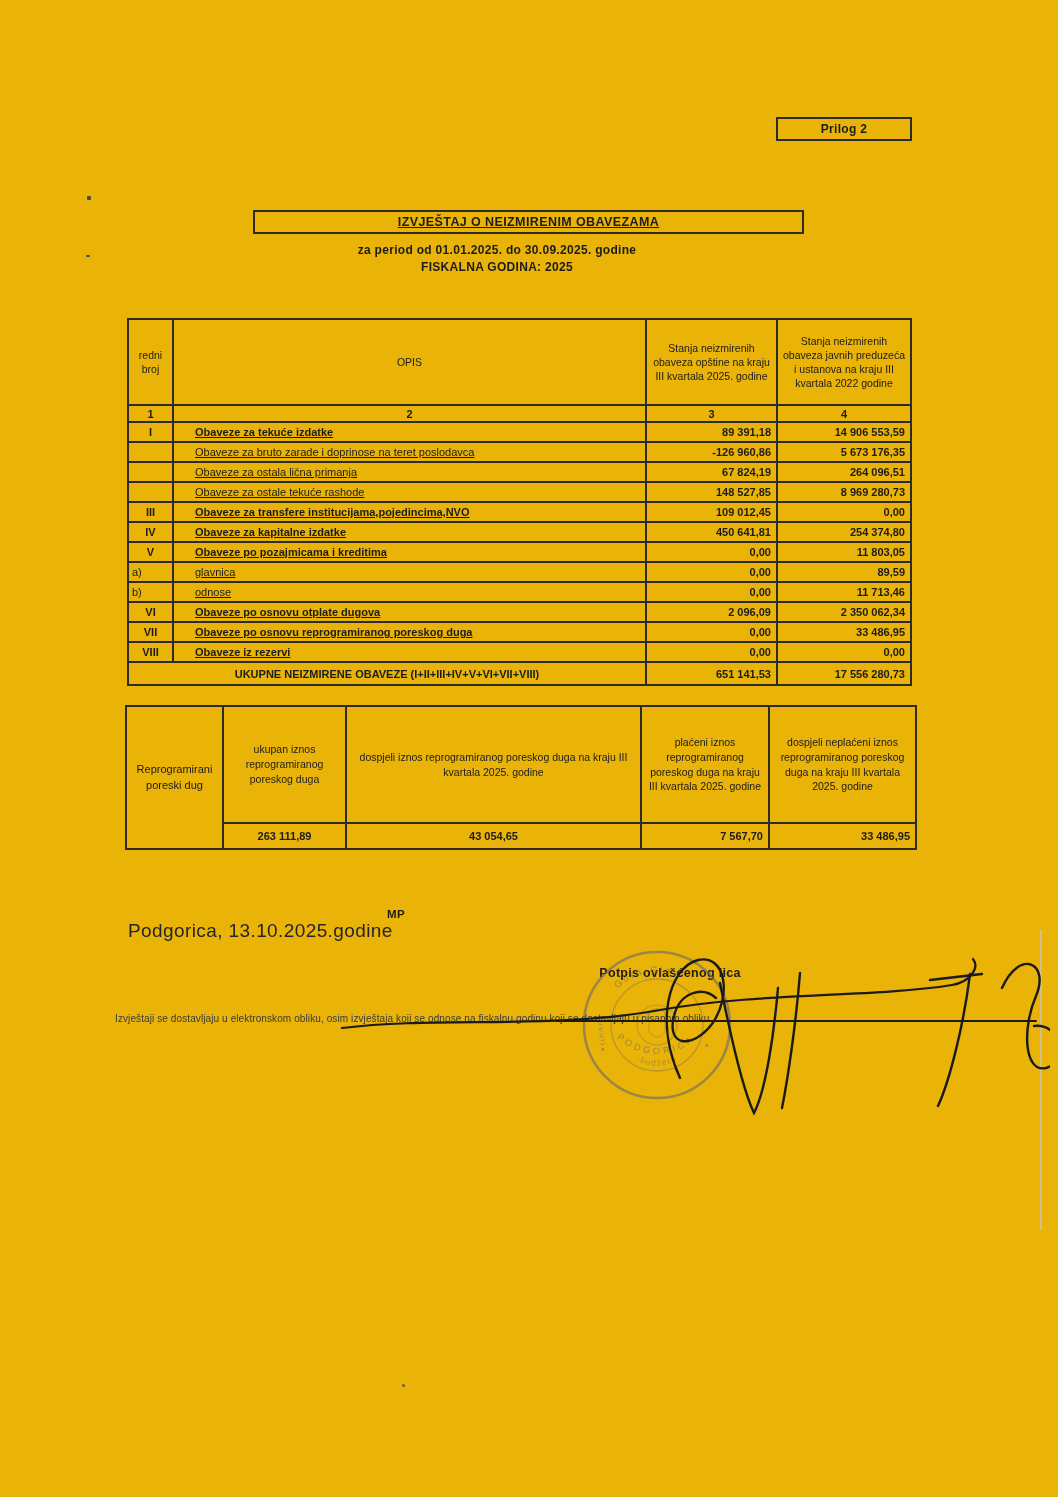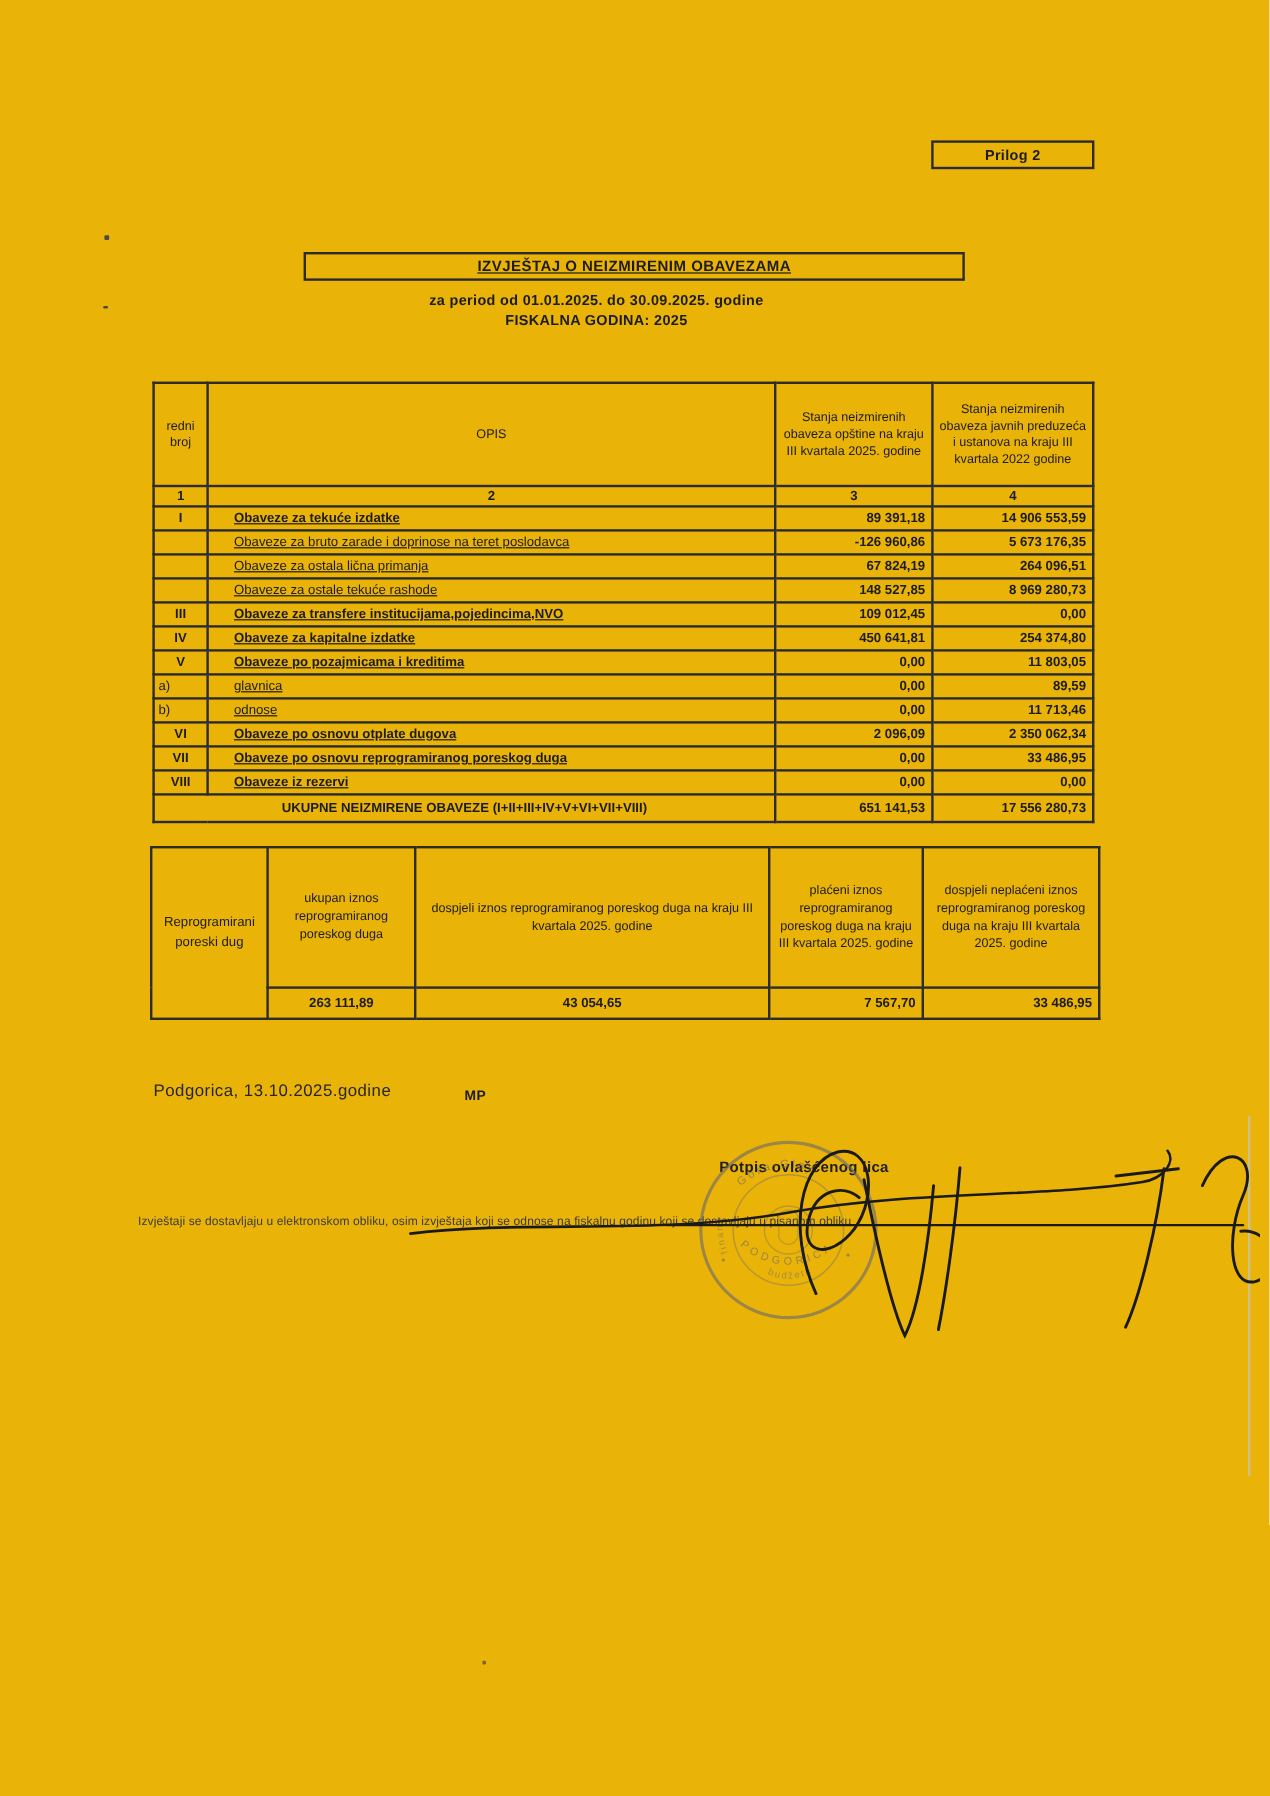--- a/index.html
+++ b/index.html
@@ -45,21 +45,21 @@
 
   .t2{left:125px;top:705px;width:790px;}
   .t2 td{border:2px solid #2c2c2c;font-size:10.5px;overflow:hidden;}
   .t2 .rowlabel{text-align:center;vertical-align:middle;font-size:11px;line-height:1.4;padding:2px 6px;}
   .t2 .hdr{height:111px;text-align:center;vertical-align:middle;line-height:1.4;padding:2px 6px;font-weight:normal;}
   .t2 tr.vals td{height:22px;font-size:11px;font-weight:bold;}
   .t2 .vc{text-align:center;}
   .t2 .vr{text-align:right;padding-right:5px;}
 
   
-  .place-date{left:128px;top:900px;font-size:14px;letter-spacing:.4px;color:#262626;}
+  .place-date{left:128px;top:920px;font-size:19px;letter-spacing:.4px;color:#262626;}
   .mp{left:387px;top:908px;font-size:11.5px;font-weight:bold;letter-spacing:.5px;}
   .sig-caption{left:560px;top:966px;width:220px;text-align:center;font-size:12.5px;font-weight:bold;letter-spacing:.3px;}
   .footer-note{left:115px;top:1013px;font-size:10px;color:#3a3a3a;white-space:nowrap;letter-spacing:.1px;}
   .edge-line{left:1040px;top:930px;width:2px;height:300px;background:#bfc7d0;opacity:.65;}
 
   .stamp-svg{left:577px;top:947px;opacity:.62;}
   .sig-svg{left:330px;top:928px;}
 </style>
 </head>
 <body>

